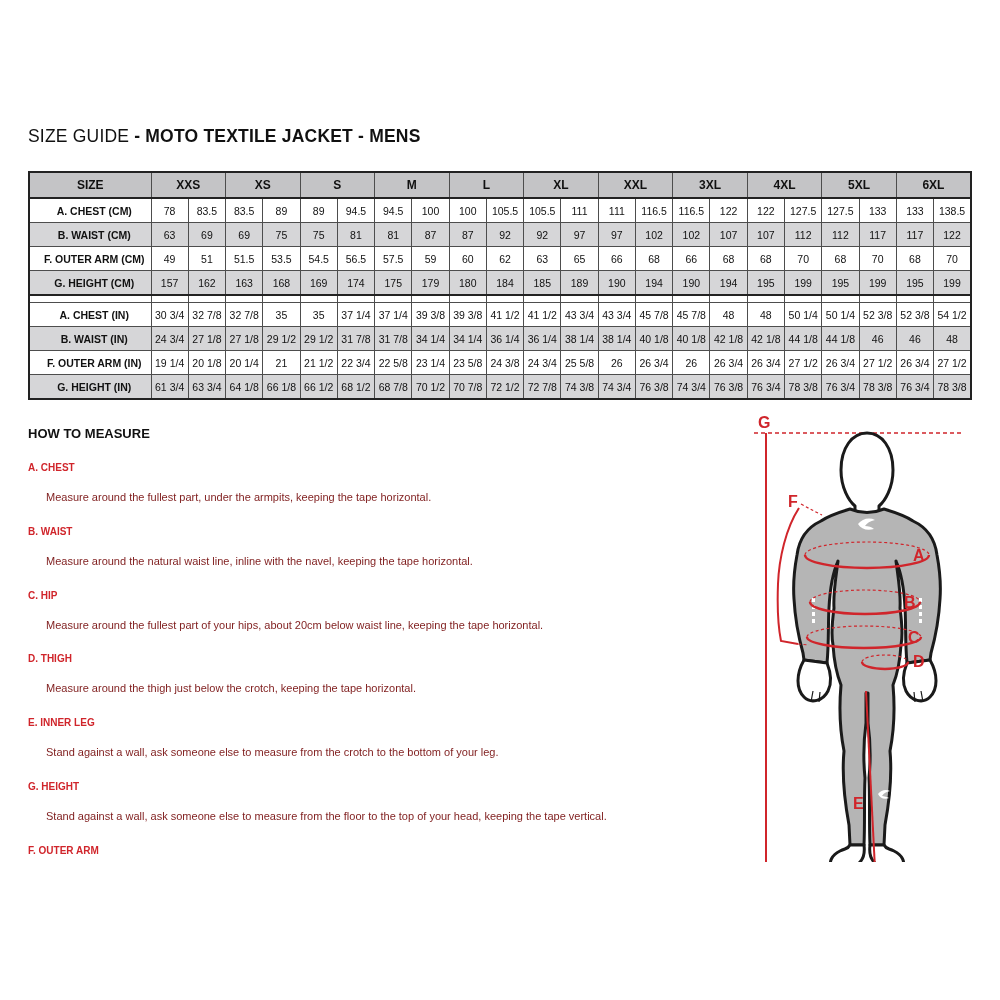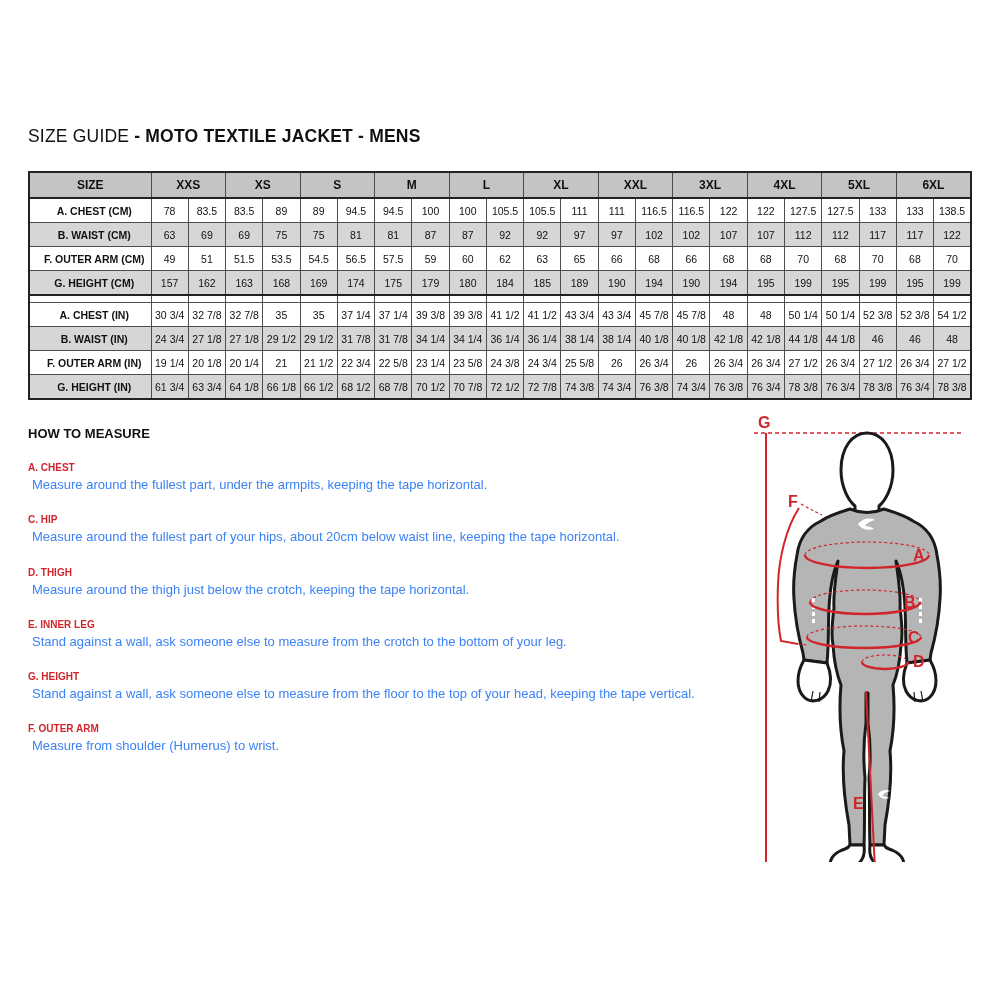--- a/index.html
+++ b/index.html
@@ -17,21 +17,21 @@
   .size-table thead th{background:var(--headgray);font-weight:bold;font-size:12px;height:24px;
               border-bottom:2px solid #222;text-align:center;}
   .size-table td.row-label{text-align:center;padding-left:8px;font-weight:bold;}
   .size-table tr.gray td{background:var(--rowgray);}
   .size-table tr.sep td{height:6px;border-top:2px solid #222;background:#fff;}
   
   .htm-heading{position:absolute;left:28px;top:426px;font-size:13px;font-weight:bold;}
   .htm-sections{position:absolute;left:28px;top:462px;width:710px;}
   .htm-section{margin-bottom:21px;}
   .htm-section h3{margin:0 0 4px 0;font-size:10px;font-weight:bold;color:var(--red);}
-  .htm-section p{margin:4px;font-size:13px;line-height:1.25;color:#3b82f6;}
+  .htm-section p{margin:18px;font-size:11px;line-height:1.25;color:#7f1d1d;}
   
   .figure{position:absolute;left:742px;top:412px;width:243px;height:478px;}
   .fig-label{font-family:"Liberation Sans",sans-serif;font-weight:bold;font-size:16px;fill:var(--red);}
   .red-stroke{stroke:var(--red);fill:none;}
   .dash{stroke-dasharray:4 3;stroke-width:1.5;}
   .thin-dash{stroke-dasharray:3 2.5;stroke-width:1.2;}
   .outline{stroke:#1a1a1a;stroke-width:3;stroke-linejoin:round;stroke-linecap:round;}
 </style>
 </head>
 <body>
@@ -314,20 +314,24 @@
       </tbody>
   </table>
 
   <div class="htm-heading">HOW TO MEASURE</div>
   <div class="htm-sections" id="htm-sections">
       <div class="htm-section">
         <h3>A. CHEST</h3>
         <p>Measure around the fullest part, under the armpits, keeping the tape horizontal.</p>
       </div>
       <div class="htm-section">
+        <h3>B. WAIST</h3>
+        <p>Measure around the natural waist line, inline with the navel, keeping the tape horizontal.</p>
+      </div>
+      <div class="htm-section">
         <h3>C. HIP</h3>
         <p>Measure around the fullest part of your hips, about 20cm below waist line, keeping the tape horizontal.</p>
       </div>
       <div class="htm-section">
         <h3>D. THIGH</h3>
         <p>Measure around the thigh just below the crotch, keeping the tape horizontal.</p>
       </div>
       <div class="htm-section">
         <h3>E. INNER LEG</h3>
         <p>Stand against a wall, ask someone else to measure from the crotch to the bottom of your leg.</p>

